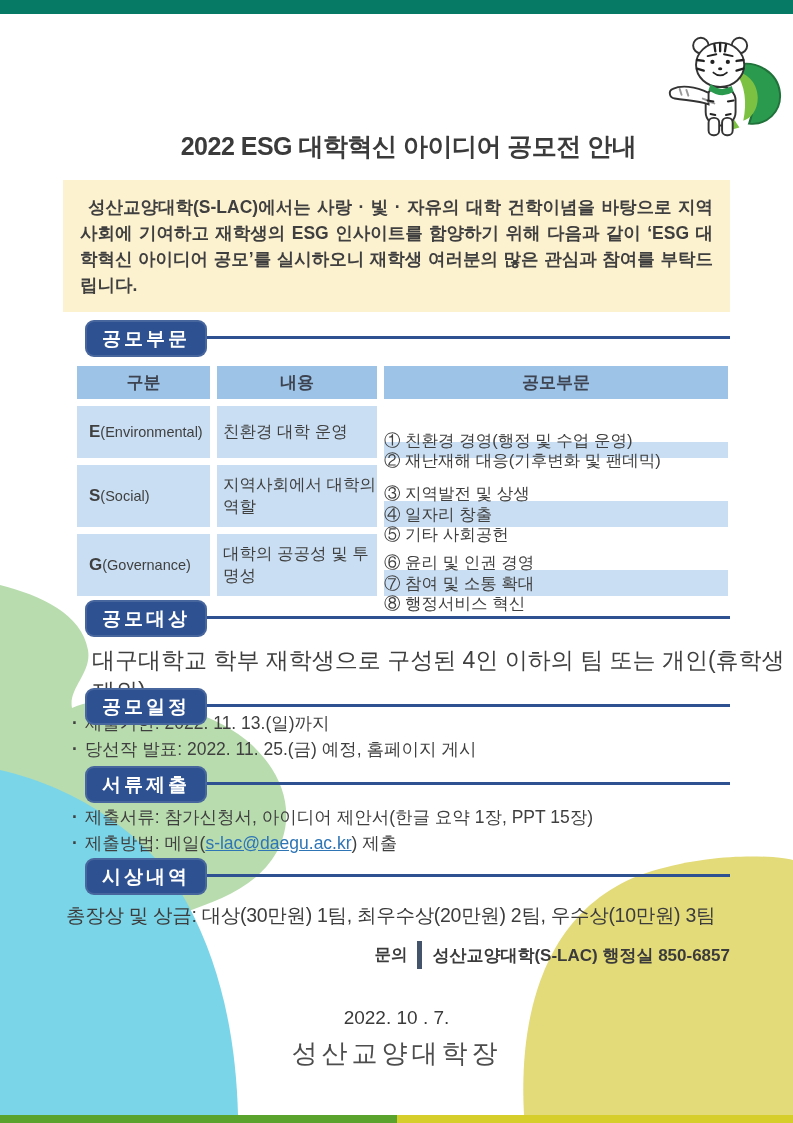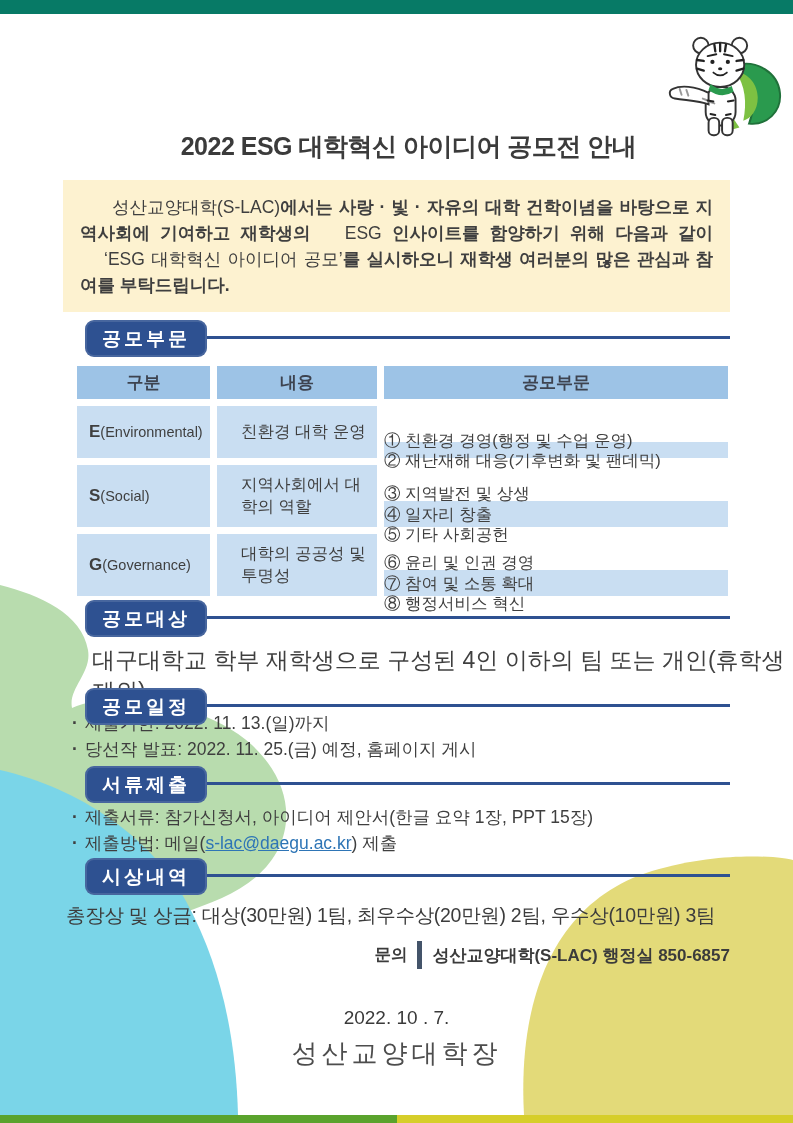--- a/index.html
+++ b/index.html
@@ -13,37 +13,37 @@
   .bb-yellow{flex:1;height:100%;background:var(--bottom-bar-yellow,#d6ce2a);}
   .bg{position:absolute;left:0;top:0;width:793px;height:1123px;}
   .mascot{position:absolute;left:658px;top:33px;width:132px;height:108px;}
 
   .title{position:absolute;top:118px;left:0;width:100%;margin:12px;text-align:center;
     font-size:25px;font-weight:bold;color:#3b3b3b;letter-spacing:-0.5px;}
 
   .intro{position:absolute;left:63px;top:180px;width:667px;box-sizing:border-box;
     background:var(--intro-bg,#fdf2d0);padding:14px 17px;font-size:17.5px;line-height:26px;
     text-align:justify;font-weight:600;color:var(--text-dark,#3f3f3f);text-indent:8px;}
-  .intro .b{font-weight:400;margin-left:24px;}
+  .intro .b{font-weight:700;}
 
   .badge{position:absolute;left:85px;width:122px;height:37px;background:var(--section-navy,#2e5191);
     border-radius:9px;color:#fff;font-size:19px;font-weight:bold;letter-spacing:3px;
     display:flex;align-items:center;justify-content:center;
     box-shadow:inset 0 0 0 2px rgba(255,255,255,.12);z-index:3;}
   .rule{position:absolute;left:198px;width:532px;height:3px;background:var(--section-navy,#2e5191);z-index:2;}
 
   .tbl{position:absolute;left:77px;top:366px;width:640px;display:grid;z-index:2;
     grid-template-columns:133px 160px 344px;grid-template-rows:33px 52px 62px 62px;gap:7px;background:transparent;}
   .tbl .th{background:var(--table-header-bg,#9dc3e6);display:flex;align-items:center;justify-content:center;
     font-size:17px;font-weight:600;color:#3d4350;}
   .tbl .td{background:var(--table-row-bg,#c9def2);display:flex;align-items:center;font-size:16.5px;color:#3f3f3f;}
   .tbl .cat{padding-left:12px;}
   .tbl .catp{font-weight:bold;font-size:17px;}
   .tbl .cats{font-size:14.5px;}
-  .tbl .cont{padding-left:24px;}
+  .tbl .cont{padding-left:6px;}
   .tbl .items{flex-direction:column;align-items:flex-start;justify-content:center;margin-top:36px;}
   .tbl .items div{line-height:20.5px;}
 
   .bodyline{position:absolute;left:66px;font-size:23px;color:var(--text-dark,#3f3f3f);z-index:2;margin-left:26px;}
   ul.blist{position:absolute;left:72px;margin:0;padding:0;list-style:none;z-index:2;}
   ul.blist li{font-size:17.5px;line-height:25.5px;color:var(--text-dark,#3f3f3f);}
   ul.blist li::before{content:"·";font-weight:bold;margin-right:7px;}
   a.link{color:var(--link-blue,#2e75b6);text-decoration:underline;}
 
   .awards{position:absolute;left:66px;top:902px;font-size:19.5px;letter-spacing:-0.3px;color:#3c3c3c;z-index:2;}

